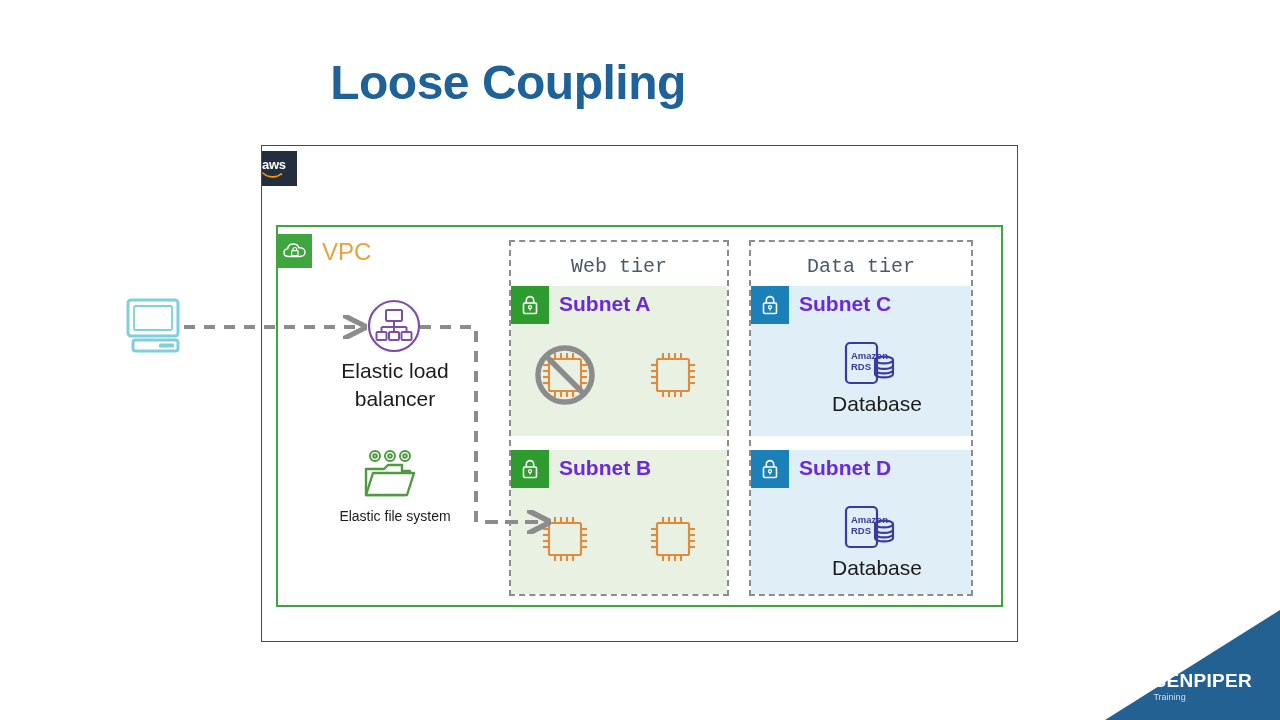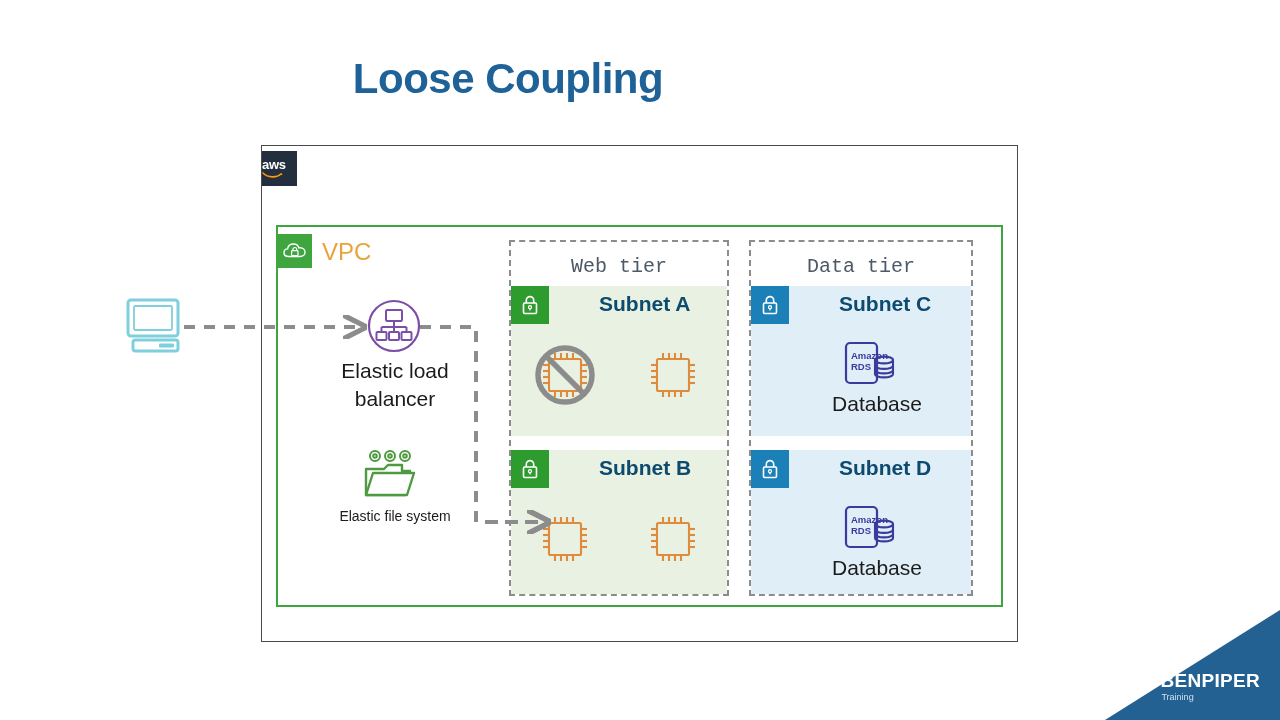--- a/index.html
+++ b/index.html
@@ -8,21 +8,21 @@
     background: #ffffff;
     font-family: "Liberation Sans", sans-serif;
     overflow: hidden;
   }
   .slide { position: relative; width: 1280px; height: 720px; background: #fff; }
 
   
   .title {
     position: absolute; top: 55px; left: 0; width: 1016px;
     text-align: center;
-    font-size: 42px; font-weight: bold; letter-spacing: -0.5px;
+    font-size: 48px; font-weight: bold; letter-spacing: -0.5px;
     color: #1f6298;
   }
 
   
   .aws-box {
     position: absolute; left: 261px; top: 145px;
     width: 757px; height: 497px;
     border: 1.5px solid #4a4a4a; background: #fff;
   }
   .aws-logo {
@@ -79,21 +79,21 @@
   .lock-badge {
     position: absolute; left: 0px; top: 0px;
     width: 38px; height: 38px;
     display: flex; align-items: center; justify-content: center;
   }
   .lock-green { background: #2e9b2e; }
   .lock-blue  { background: #1b80b8; }
 
   .subnet-label {
     position: absolute; left: 48px; top: 6px;
-    font-size: 21px; font-weight: bold; color: #0c4a6e; margin-left: 40px;
+    font-size: 21px; font-weight: bold; color: #6d28d9;
   }
 
   
   .ec2-row { position: absolute; top: 56px; left: 0; width: 100%;
              display: flex; justify-content: space-around; align-items: center; }
   .ec2-wrap { position: relative; width: 66px; height: 66px; }
 
   .rds-wrap { position: absolute; top: 52px; left: 8px; width: 100%;
               display: flex; flex-direction: column; align-items: center; }
   .db-label { font-size: 21px; color: #1b1b1b; margin-top: 4px; margin-left: 16px; }
@@ -115,21 +115,21 @@
   .connectors { position: absolute; left: 0; top: 0; width: 1280px; height: 720px; }
 
   
   .brand-tri {
     position: absolute; right: 0; bottom: 0;
     width: 0; height: 0;
     border-left: 175px solid transparent;
     border-bottom: 110px solid #236192;
   }
   .brand-logo {
-    position: absolute; right: 20px; bottom: 18px;
+    position: absolute; right: 28px; bottom: 18px;
     display: flex; align-items: flex-end; gap: 18px;
   }
   .brand-text { display: flex; flex-direction: column; line-height: 1; }
   .brand-name { color: #fff; font-size: 19px; font-weight: bold; letter-spacing: 0.3px; }
   .brand-sub  { color: #cfe0ee; font-size: 9px; margin-top: 3px; margin-left: 1px; }
 </style>
 </head>
 <body>
 
 <div class="slide">

